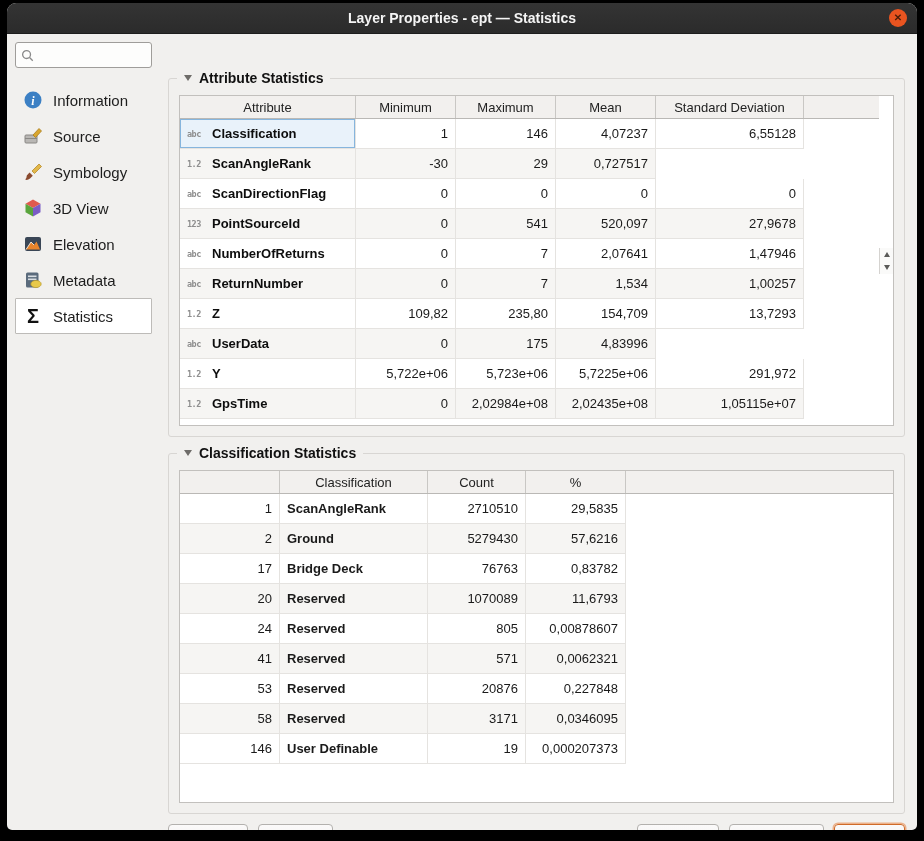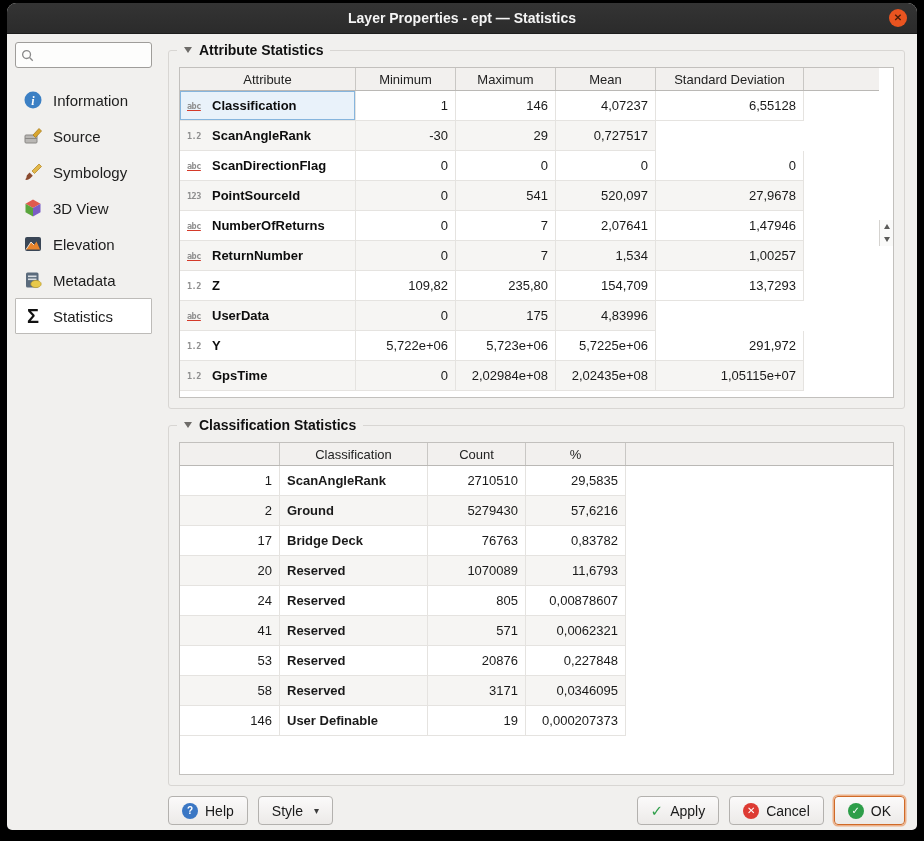--- a/index.html
+++ b/index.html
@@ -35,21 +35,21 @@
     font-family:inherit;}
   .nav{margin-top:14px;display:flex;flex-direction:column;}
   .nav-item{
     height:36px;display:flex;align-items:center;gap:9px;padding:0 4px 0 6px;
     font-size:15px;color:#1d1d1d;cursor:pointer;border:1px solid transparent;box-sizing:border-box;
   }
   .nav-item.selected{background:#ffffff;border:1px solid #bdbbb8;border-radius:1px;}
   .nav-icon{width:22px;height:22px;flex:0 0 22px;display:flex;align-items:center;justify-content:center;}
   .sigma{font-size:20px;font-weight:bold;color:#111;line-height:1;}
   
-  .content{flex:1;display:flex;flex-direction:column;padding:6px 12px 6px 8px;box-sizing:border-box;overflow:hidden;}
+  .content{flex:1;display:flex;flex-direction:column;padding:6px 12px 6px 8px;box-sizing:border-box;overflow:hidden;margin-top:28px;}
   .groupbox{
     position:relative;border:1px solid #d8d6d3;border-radius:3px;
     padding:16px 10px 10px 10px;margin-top:10px;
   }
   .groupbox.second{margin-top:16px;}
   .gb-title{
     position:absolute;top:-9px;left:8px;background:#f1f0ee;padding:0 7px;
     display:flex;align-items:center;gap:7px;font-weight:bold;font-size:14px;color:#111;
   }
   .gb-arrow{width:0;height:0;border-left:4.5px solid transparent;border-right:4.5px solid transparent;
@@ -74,21 +74,21 @@
   .tw-row.alt .cell{background:#f6f5f3;}
   .cell.num{justify-content:flex-end;}
   .cell-filler{flex:1;background:#fff;}
   .tw-row.sliver{background:#fff;}
   .name-cell{font-weight:bold;color:#0d0d0d;}
   .name-cell.selected{background:#e9f2fa !important;box-shadow:inset 0 0 0 1px #86b5dd;}
   .type-badge{
     flex:0 0 20px;width:20px;font-size:8.5px;font-weight:600;color:#8e8e8e;margin-right:5px;
     font-family:"DejaVu Sans Mono",monospace;letter-spacing:-0.5px;
   }
-  .type-badge.underline{text-decoration:underline;text-decoration-color:#d43a2a;}
+  .type-badge.underline{text-decoration-color:#d43a2a;}
   .attr-name{font-weight:bold;font-size:13px;}
   
   .w-name{width:176px;flex:0 0 176px;}
   .w-min,.w-max,.w-mean{width:100px;flex:0 0 100px;}
   .w-std{width:148px;flex:0 0 148px;}
   .w-code{width:100px;flex:0 0 100px;}
   .w-cname{width:148px;flex:0 0 148px;}
   .w-count{width:98px;flex:0 0 98px;}
   .w-pct{width:100px;flex:0 0 100px;}
   

